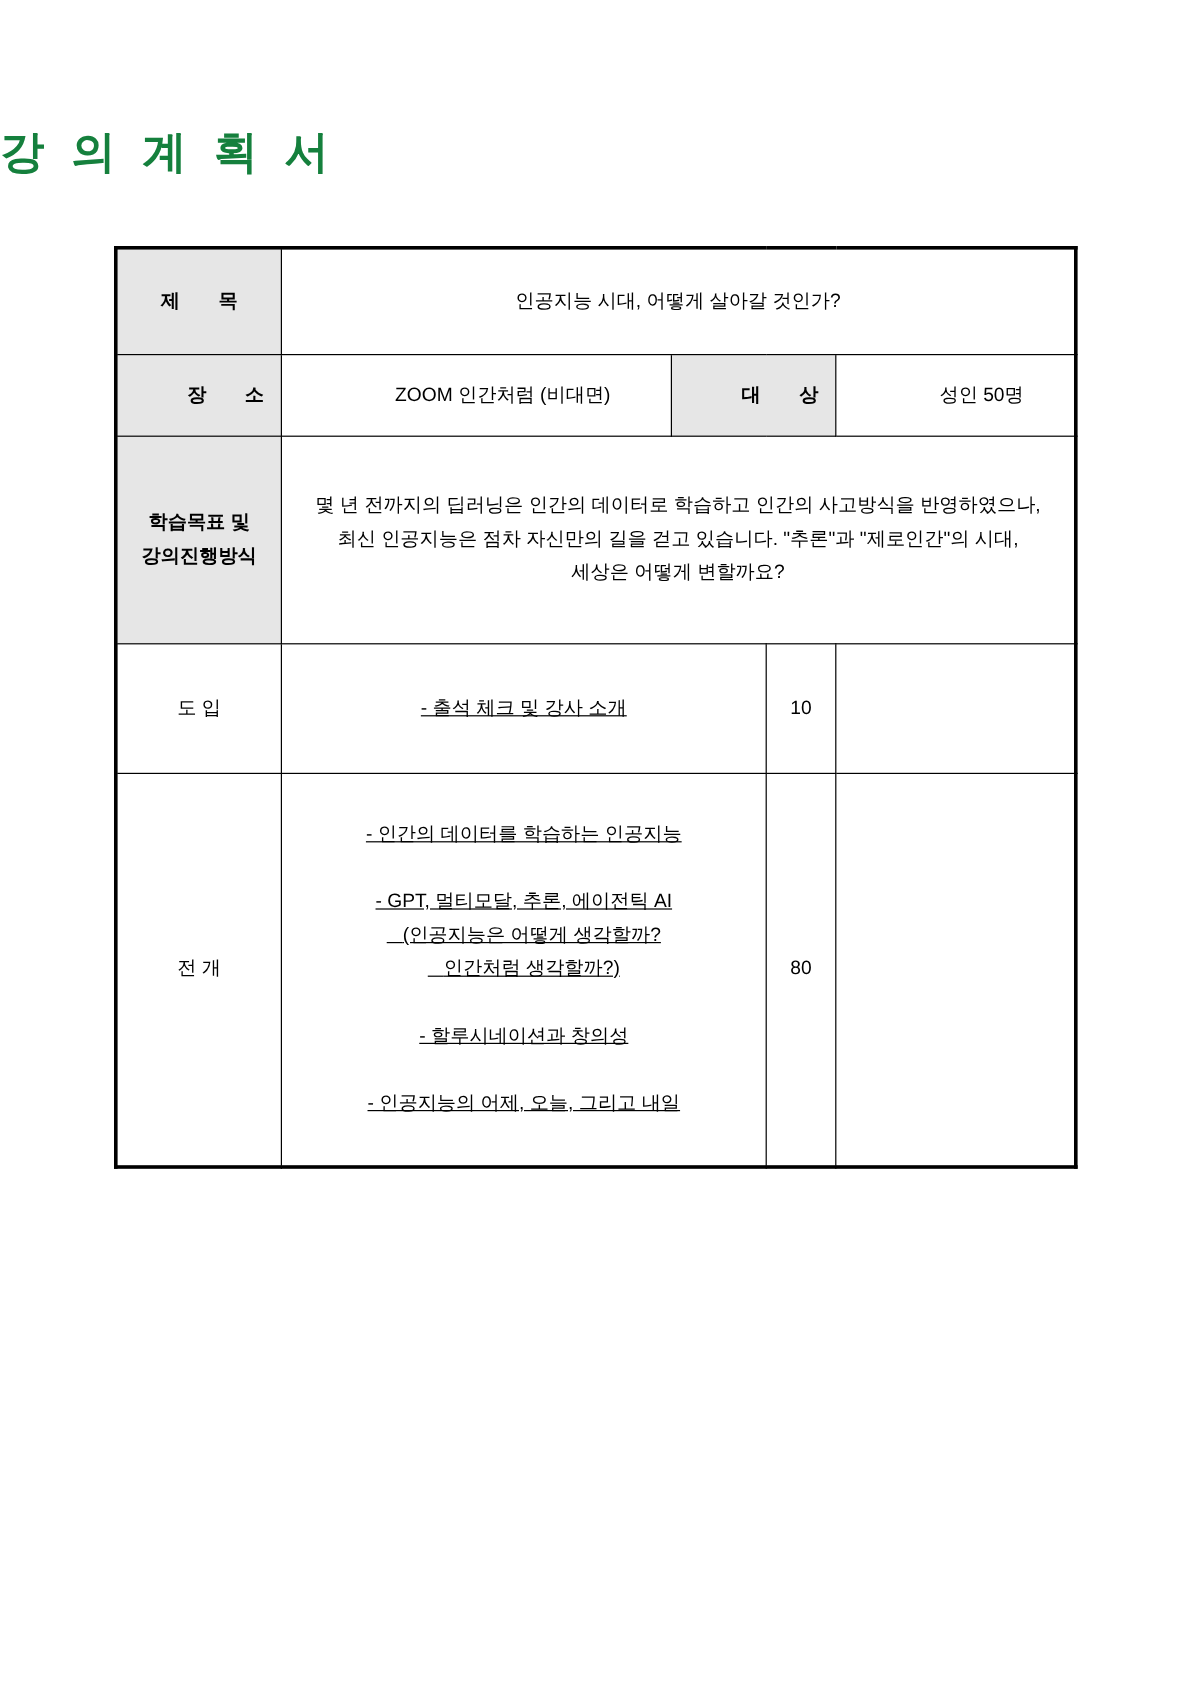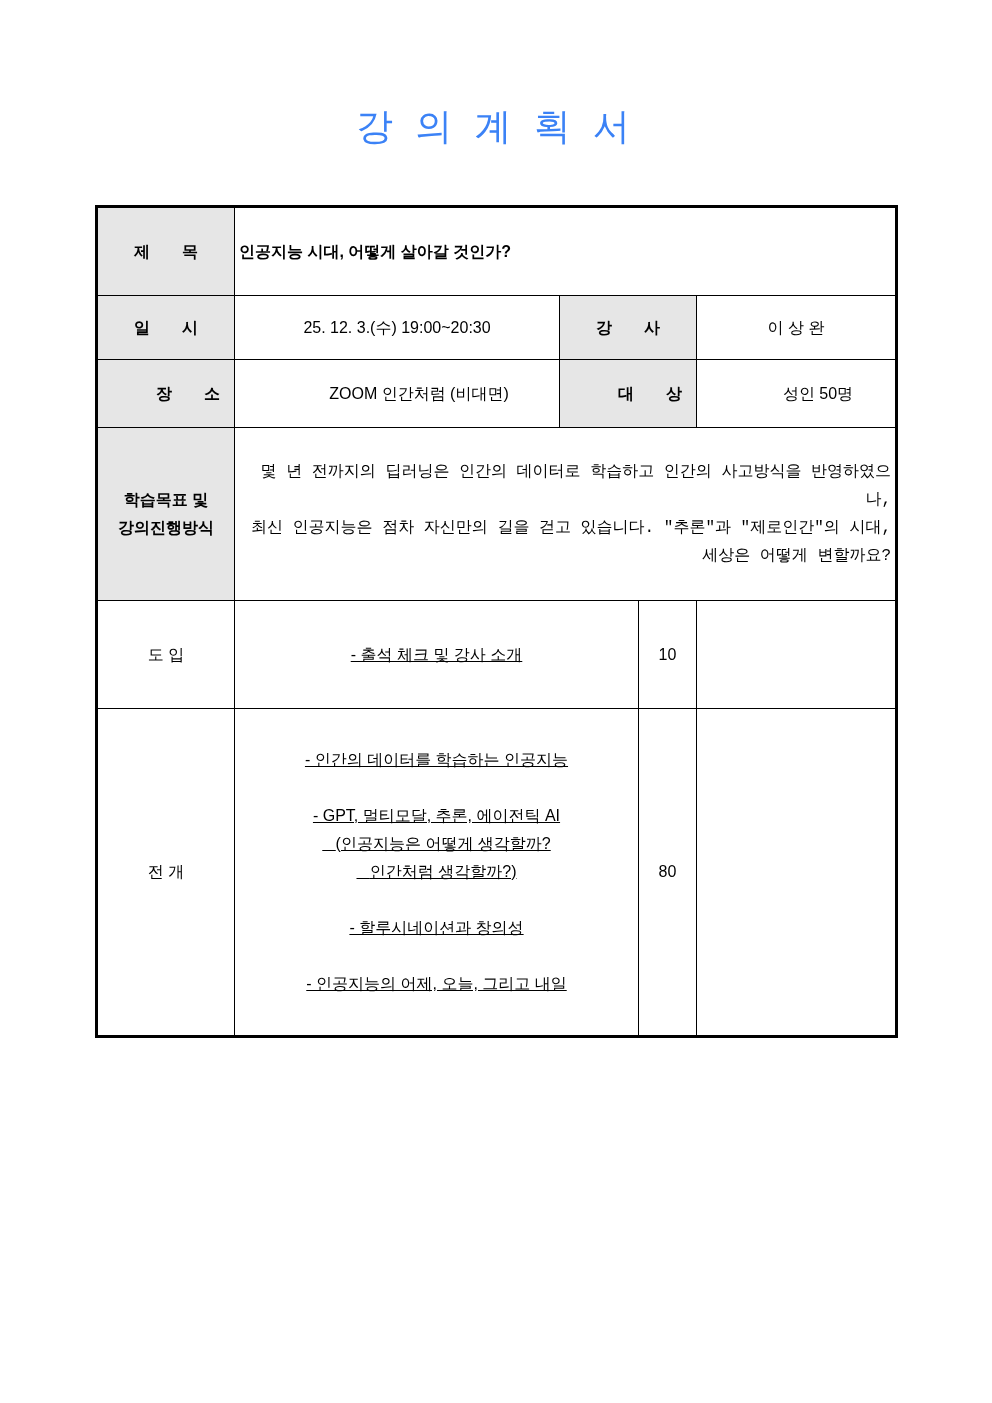--- a/index.html
+++ b/index.html
@@ -10,26 +10,25 @@
     background: #ffffff;
     font-family: "Liberation Sans", sans-serif;
     color: #000000;
     overflow: hidden;
   }
   .doc-title {
     position: absolute;
     top: 102px;
     left: 0;
     width: 100%;
-    text-align: center;
     font-size: 37px;
-    font-weight: normal;
+    font-weight: bold;
     letter-spacing: 6px;
     white-space: pre;
-    color: #3b82f6;
+    color: #15803d;
   }
   table.plan {
     position: absolute;
     top: 205px;
     left: 95px;
     width: 800px;
     border-collapse: collapse;
     table-layout: fixed;
     border: 3px solid #000000;
     font-size: 16px;
@@ -42,22 +41,22 @@
     line-height: 28px;
     padding: 2px 4px;
     overflow: hidden;
   }
   td.hdr {
     background: #e6e6e6;
     font-weight: bold;
     text-align: center;
   }
   td.center { text-align: center; }
-  td.boldval { font-weight: bold; text-align: left; margin-top: 39px; }
-  td.lefttext { text-align: right; padding-left: 10px; line-height: 30px; font-family: Liberation Mono, monospace; }
+  td.boldval { font-weight: normal; text-align: center; margin-top: 39px; }
+  td.lefttext { text-align: center; padding-left: 10px; line-height: 30px; }
   td.activity { text-align: center; padding-left: 6px; text-decoration: underline; }
   
   tr.r1 td { height: 83px; }
   tr.r2 td { height: 59px; }
   tr.r3 td { height: 63px; padding-left: 48px; }
   tr.r4 td { height: 168px; }
   tr.r5 td { height: 59px; }
   tr.r6 td { height: 90px; }
   tr.r7 td { height: 103px; }
   tr.r8 td { height: 322px; }
@@ -78,26 +77,20 @@
       <col style="width:58px">
       <col style="width:200px">
     </colgroup>
 
     <tbody>
         <tr class="r1">
       <td class="hdr">제　　목</td>
       <td class="boldval" colspan="4">인공지능 시대, 어떻게 살아갈 것인가?</td>
     </tr>
 
-    <tr class="r2">
-      <td class="hdr">일　　시</td>
-      <td class="center">25. 12. 3.(수) 19:00~20:30</td>
-      <td class="hdr" colspan="2">강　　사</td>
-      <td class="center">이 상 완</td>
-    </tr>
 
     <tr class="r3">
       <td class="hdr">장　　소</td>
       <td class="center">ZOOM 인간처럼 (비대면)</td>
       <td class="hdr" colspan="2">대　　상</td>
       <td class="center">성인 50명</td>
     </tr>
 
     <tr class="r4">
       <td class="hdr">학습목표 및

